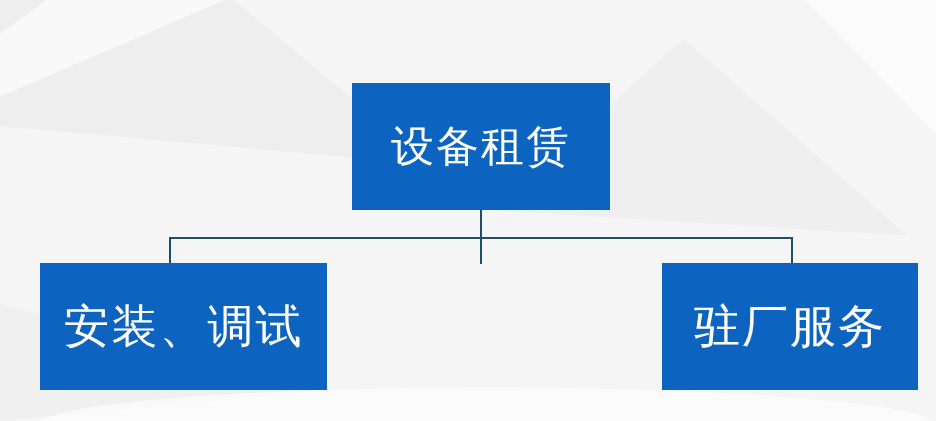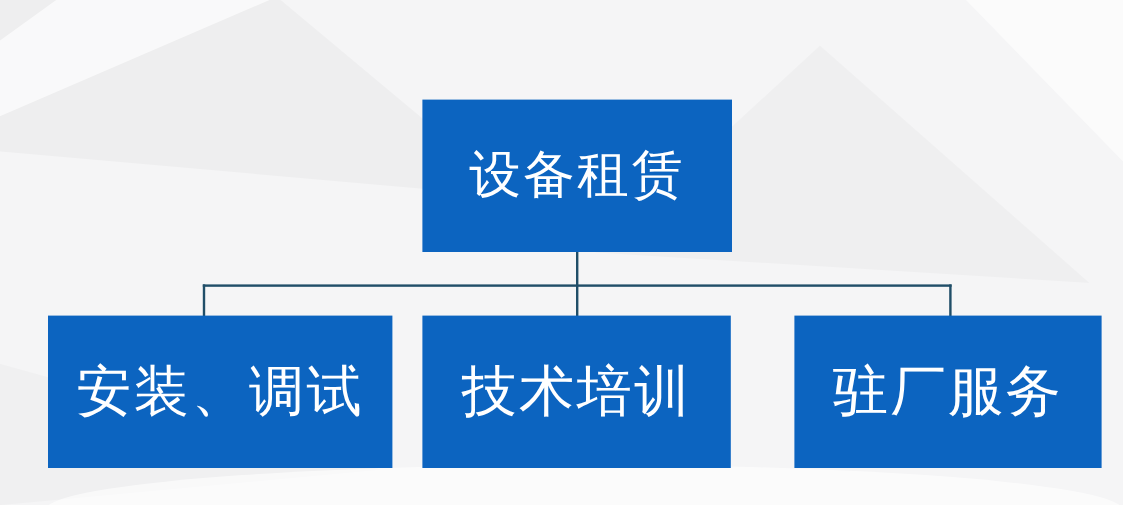--- a/index.html
+++ b/index.html
@@ -100,21 +100,18 @@
   <div class="connector conn-drop-right"></div>
 
   <div class="node node-root">
     <span>设备租赁</span>
   </div>
 
   <div class="node node-child child-0">
     <span>安装、调试</span>
   </div>
 
-  <div class="node node-child child-1">
-    <span>技术培训</span>
-  </div>
 
   <div class="node node-child child-2">
     <span>驻厂服务</span>
   </div>
 
 </div>
 
 </body></html>

